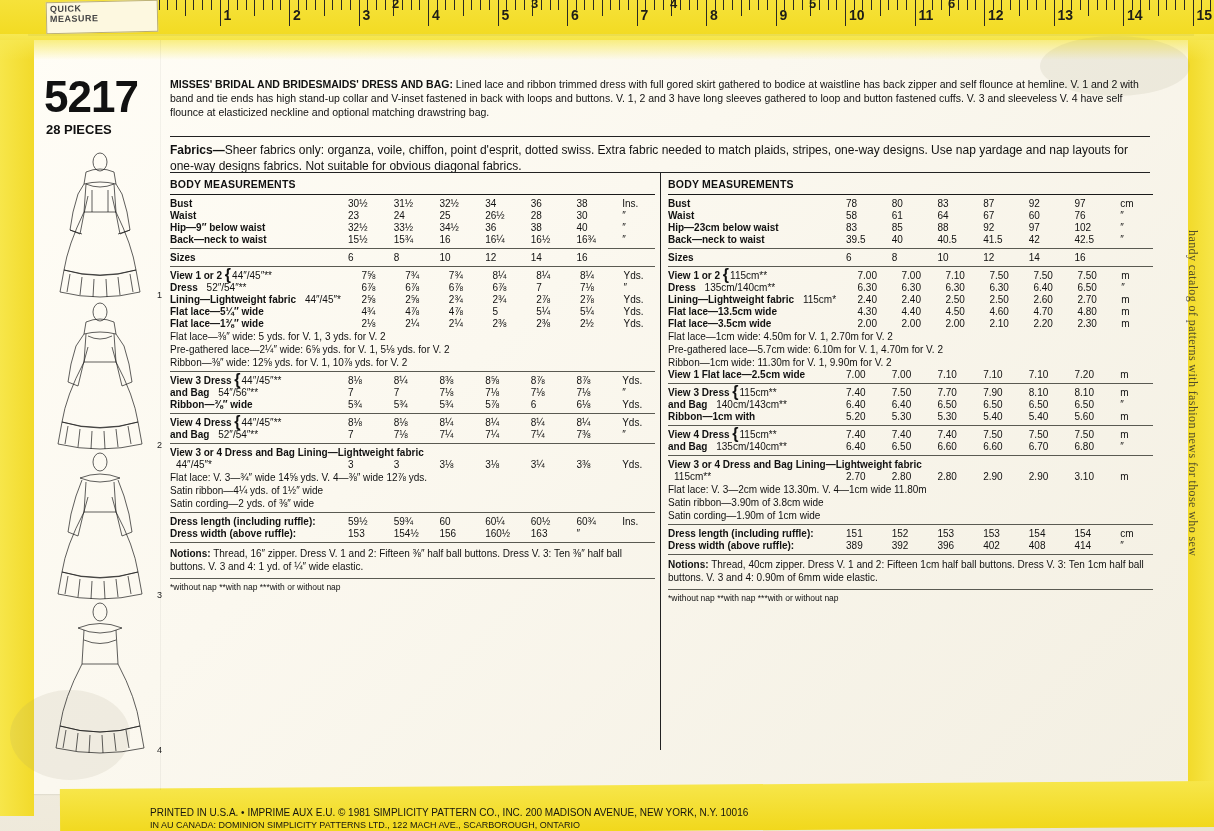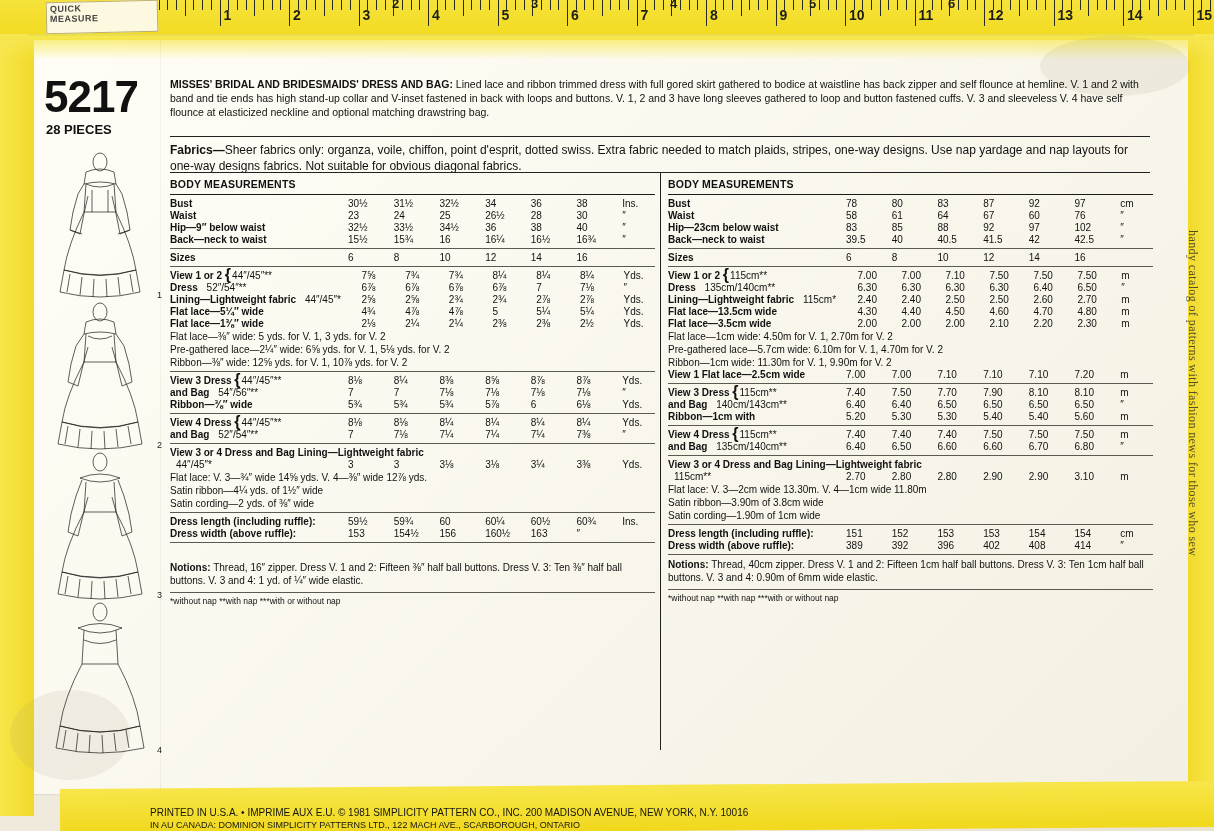--- a/index.html
+++ b/index.html
@@ -607,21 +607,21 @@
             <td class="v">153</td>
             <td class="v">154½</td>
             <td class="v">156</td>
             <td class="v">160½</td>
             <td class="v">163</td>
             <td class="u">″</td>
           </tr>
         </tbody>
       </table>
     <div class="hline thin"></div>
-    <div class="note" style="margin-top:18px;">
+    <div class="note" style="margin-top:4px;">
       <b>Notions:</b><span> Thread, 16″ zipper. Dress V. 1 and 2: Fifteen ⅜″ half ball buttons. Dress V. 3: Ten ⅜″ half ball buttons. V. 3 and 4: 1 yd. of ¼″ wide elastic.</span>
     </div>
     <div class="hline thin" style="margin-top:5px;"></div>
     <div style="font-size:8.5px;margin-top:2px;">*without nap    **with nap    ***with or without nap</div>
   </div>
 
   <div class="panel right">
     <div class="hdr">BODY MEASUREMENTS</div>
     <div class="hline"></div>
     <table class="meas">

